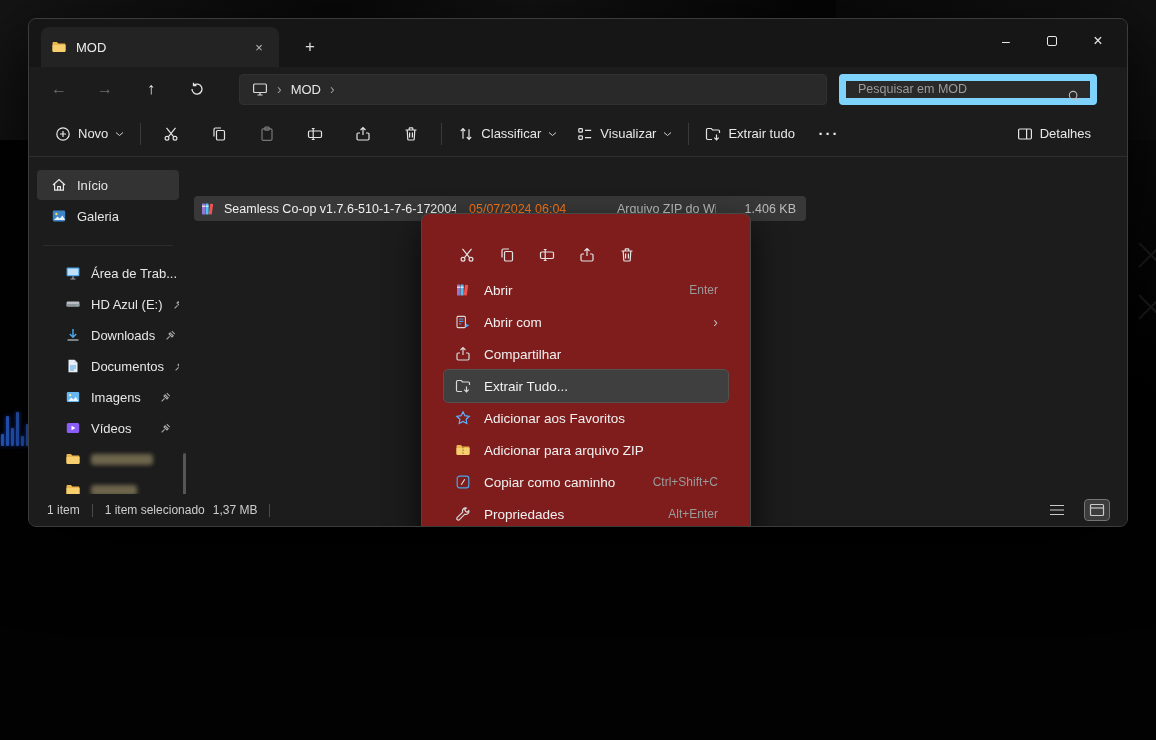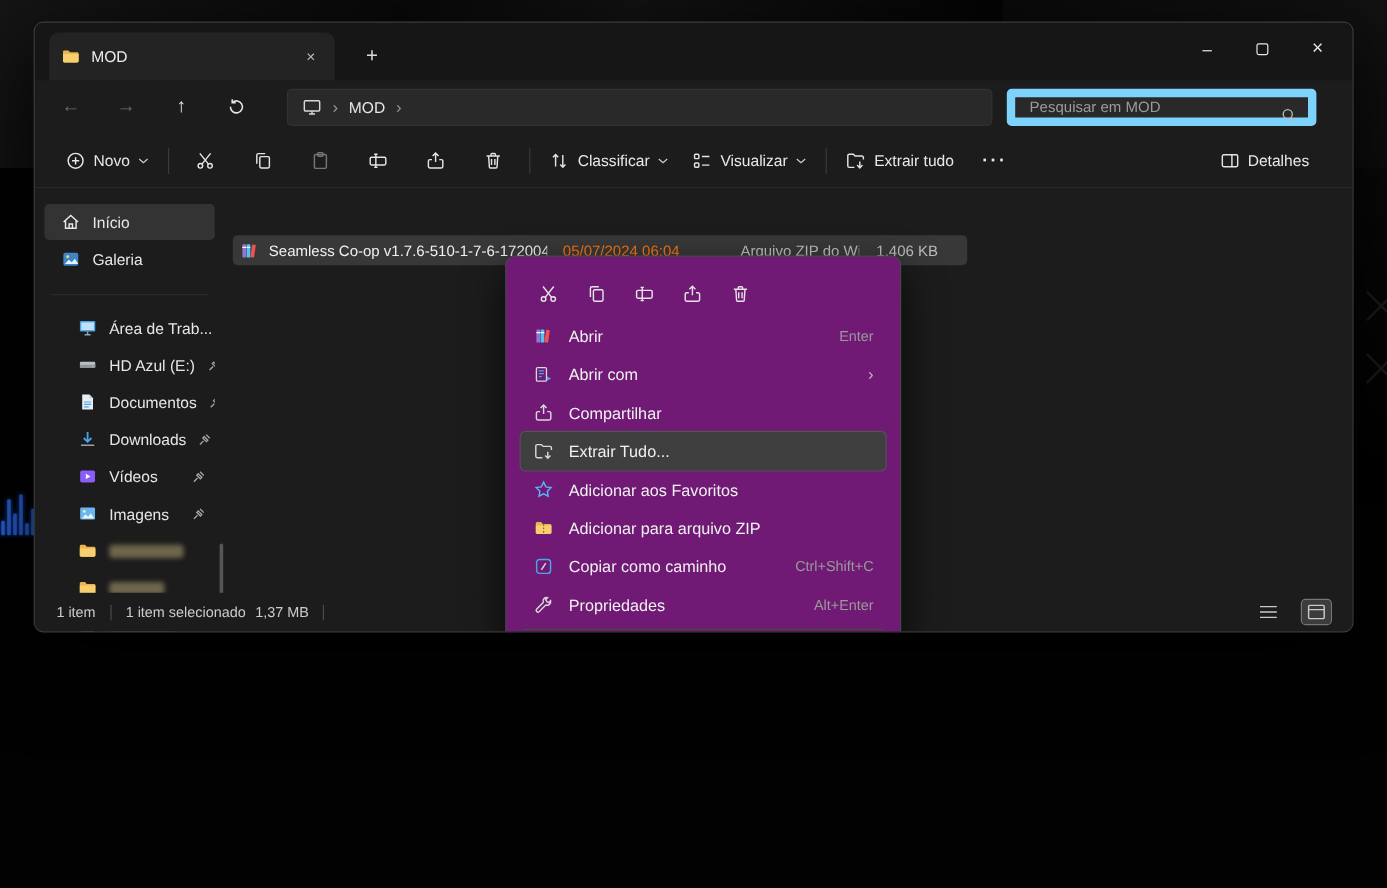--- a/index.html
+++ b/index.html
@@ -65,23 +65,23 @@
   .hc-name{width:262px;padding-left:28px}
   .hc-date{width:150px;padding-left:13px}
   .hc-type{width:110px;padding-left:11px}
   .hc-size{width:90px;padding-left:16px}
   .hsep{position:absolute;right:0;top:5px;width:1px;height:14px;background:#3a3a3a}
   .sortcaret{position:absolute;left:228px;top:1px}
   .filerow{position:absolute;left:7px;top:39px;width:612px;height:25px;background:#383838;border-radius:4px;display:flex;align-items:center;font-size:12.5px}
   .fc-name{width:262px;display:flex;align-items:center;gap:8px;padding-left:6px;color:#f0f0f0;font-size:12.5px;white-space:nowrap;overflow:hidden}
   .fc-date{width:150px;padding-left:13px;color:#f97316}
   .fc-type{width:110px;padding-left:11px;color:#bdbdbd;white-space:nowrap;overflow:hidden}
-  .fc-size{width:90px;padding-right:10px;text-align:center;color:#bdbdbd}
-
-  .ctxmenu{position:absolute;left:392px;top:194px;width:330px;background:#701a75;border:1px solid #474747;border-radius:8px;box-shadow:0 14px 34px rgba(0,0,0,.7);padding:12px;z-index:20}
+  .fc-size{width:90px;padding-right:10px;text-align:right;color:#bdbdbd}
+
+  .ctxmenu{position:absolute;left:392px;top:194px;width:330px;background:#7f1d1d;border:1px solid #474747;border-radius:8px;box-shadow:0 14px 34px rgba(0,0,0,.7);padding:22px;z-index:20}
   .cm-icons{height:38px;display:flex;align-items:center;padding:0 4px;gap:3px}
   .cm-ib{width:37px;height:30px;display:flex;align-items:center;justify-content:center;border-radius:4px}
   .cm-item{height:32px;display:flex;align-items:center;gap:12px;padding:0 10px;border-radius:4px;font-size:13.5px;color:#f1f1f1;position:relative}
   .cm-item.hl{background:#3f3f3f;outline:1px solid #525252}
   .cm-item.last{height:34px}
   .cmicon{width:18px;display:flex;justify-content:center;flex:0 0 auto}
   .cm-sc{margin-left:auto;color:#9a9a9a;font-size:12px}
   .cm-chev{position:absolute;right:10px;color:#bdbdbd;font-size:14px;line-height:1}
   .cm-sep{height:1px;background:#474747;margin:4px 2px}
 
@@ -318,70 +318,70 @@
             </span>
           <span>HD Azul (E:)</span>
           <span class="pin">
               <svg width="11" height="11" viewBox="0 0 11 11" fill="none" stroke="#a8a8a8" stroke-width="1.1">
                 <path d="M6.8 1.2 9.8 4.2M5.2 2.8l3 3L7 7 4 4zM4.6 6.4 1.6 9.4"></path>
               </svg>
             </span>
         </div>
         <div class="srow ind">
           <span>
+              <svg class="ic16" viewBox="0 0 16 16" fill="none">
+                <path d="M8 2v8M4.8 7 8 10.2 11.2 7" stroke="#4aa5e8" stroke-width="1.5"></path>
+                <path d="M2.5 13h11" stroke="#9aa3ab" stroke-width="1.3"></path>
+              </svg>
+            </span>
+          <span>Downloads</span>
+          <span class="pin">
+              <svg width="11" height="11" viewBox="0 0 11 11" fill="none" stroke="#a8a8a8" stroke-width="1.1">
+                <path d="M6.8 1.2 9.8 4.2M5.2 2.8l3 3L7 7 4 4zM4.6 6.4 1.6 9.4"></path>
+              </svg>
+            </span>
+        </div>
+        <div class="srow ind">
+          <span>
               <svg class="ic16" viewBox="0 0 16 16">
                 <path d="M3.5 1.8h6l3 3v9.4H3.5z" fill="#e8eef5"></path>
                 <path d="M9.5 1.8v3h3z" fill="#c3d2e2"></path>
                 <path d="M5 8h6M5 10h6M5 12h4" stroke="#4aa5e8" stroke-width="1"></path>
               </svg>
             </span>
           <span>Documentos</span>
           <span class="pin">
               <svg width="11" height="11" viewBox="0 0 11 11" fill="none" stroke="#a8a8a8" stroke-width="1.1">
                 <path d="M6.8 1.2 9.8 4.2M5.2 2.8l3 3L7 7 4 4zM4.6 6.4 1.6 9.4"></path>
               </svg>
             </span>
         </div>
         <div class="srow ind">
           <span>
-              <svg class="ic16" viewBox="0 0 16 16" fill="none">
-                <path d="M8 2v8M4.8 7 8 10.2 11.2 7" stroke="#4aa5e8" stroke-width="1.5"></path>
-                <path d="M2.5 13h11" stroke="#9aa3ab" stroke-width="1.3"></path>
-              </svg>
-            </span>
-          <span>Downloads</span>
+              <svg class="ic16" viewBox="0 0 16 16">
+                <rect x="1.8" y="3" width="12.4" height="10" rx="1.2" fill="#67b7f0"></rect>
+                <circle cx="5.2" cy="6.2" r="1.1" fill="#fff3b0"></circle>
+                <path d="m3.2 12 3-3.4 2.2 2 2.4-2.8 2.6 4.2z" fill="#eaf5fd"></path>
+              </svg>
+            </span>
+          <span>Imagens</span>
           <span class="pin">
               <svg width="11" height="11" viewBox="0 0 11 11" fill="none" stroke="#a8a8a8" stroke-width="1.1">
                 <path d="M6.8 1.2 9.8 4.2M5.2 2.8l3 3L7 7 4 4zM4.6 6.4 1.6 9.4"></path>
               </svg>
             </span>
         </div>
         <div class="srow ind">
           <span>
               <svg class="ic16" viewBox="0 0 16 16">
                 <rect x="1.8" y="3" width="12.4" height="10" rx="1.6" fill="#8b5cf6"></rect>
                 <path d="M6.5 5.8v4.4L10.4 8z" fill="#fff"></path>
               </svg>
             </span>
           <span>Vídeos</span>
-          <span class="pin">
-              <svg width="11" height="11" viewBox="0 0 11 11" fill="none" stroke="#a8a8a8" stroke-width="1.1">
-                <path d="M6.8 1.2 9.8 4.2M5.2 2.8l3 3L7 7 4 4zM4.6 6.4 1.6 9.4"></path>
-              </svg>
-            </span>
-        </div>
-        <div class="srow ind">
-          <span>
-              <svg class="ic16" viewBox="0 0 16 16">
-                <rect x="1.8" y="3" width="12.4" height="10" rx="1.2" fill="#67b7f0"></rect>
-                <circle cx="5.2" cy="6.2" r="1.1" fill="#fff3b0"></circle>
-                <path d="m3.2 12 3-3.4 2.2 2 2.4-2.8 2.6 4.2z" fill="#eaf5fd"></path>
-              </svg>
-            </span>
-          <span>Imagens</span>
           <span class="pin">
               <svg width="11" height="11" viewBox="0 0 11 11" fill="none" stroke="#a8a8a8" stroke-width="1.1">
                 <path d="M6.8 1.2 9.8 4.2M5.2 2.8l3 3L7 7 4 4zM4.6 6.4 1.6 9.4"></path>
               </svg>
             </span>
         </div>
 
         <div class="srow ind">
           <span>
               <svg class="ic16" viewBox="0 0 16 16">

